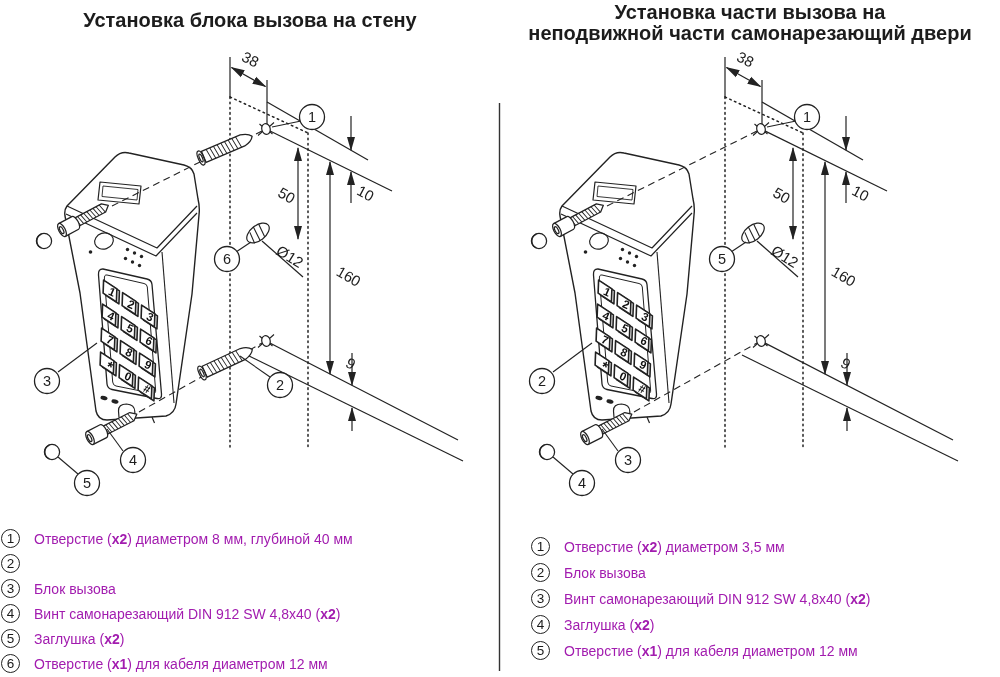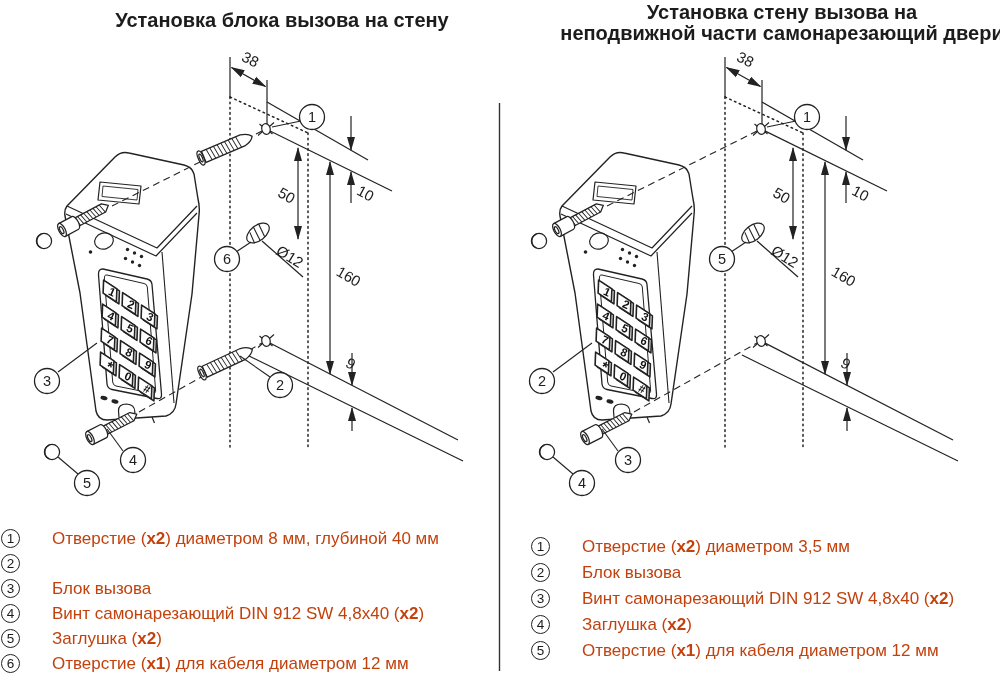--- a/index.html
+++ b/index.html
@@ -1,35 +1,35 @@
 <!DOCTYPE html>
 <html><head>
 <meta charset="utf-8">
 <style>
   html,body{margin:0;padding:0;background:#fff;}
   body{width:1000px;height:677px;position:relative;font-family:"Liberation Sans",sans-serif;color:#1a1a1a;overflow:hidden;}
-  .title{position:absolute;text-align:center;font-weight:bold;font-size:20px;line-height:21px;color:#1c1c1c;margin-left:32px;}
+  .title{position:absolute;text-align:center;font-weight:bold;font-size:20px;line-height:21px;color:#1c1c1c;}
   .title.lt{left:0;top:10px;width:500px;}
   .title.rt{left:505px;top:2px;width:490px;}
   svg.canvas{position:absolute;left:0;top:0;}
   .legend{position:absolute;display:flex;flex-direction:column;}
   .legend.lg-left{left:1px;top:528px;width:494px;gap:4px;}
   .legend.lg-right{left:531px;top:536px;width:466px;gap:5px;}
   .lrow{display:flex;align-items:center;height:21px;}
   .lnum{width:19px;height:19px;border:1.4px solid #222;border-radius:50%;font-size:13.5px;display:flex;align-items:center;justify-content:center;flex:0 0 19px;box-sizing:border-box;color:#1a1a1a;}
-  .ltxt{margin-left:32px;font-size:17px;white-space:nowrap;color:#c2410c;}
+  .ltxt{margin-left:14px;font-size:14px;white-space:nowrap;color:#a21caf;}
   .ltxt b{font-weight:bold;}
   text{font-family:"Liberation Sans",sans-serif;}
 </style>
 </head>
 <body>
 
 <div class="title lt">Установка блока вызова на стену</div>
 <div class="title rt">
-  <div>Установка стену вызова на</div>
+  <div>Установка части вызова на</div>
   <div>неподвижной части самонарезающий двери</div>
 </div>
 
 <svg class="canvas" width="1000" height="677" viewBox="0 0 1000 677" xmlns="http://www.w3.org/2000/svg">
   <defs>
     <marker id="arr" markerUnits="userSpaceOnUse" markerWidth="14" markerHeight="10" refX="13" refY="5" orient="auto-start-reverse">
       <path d="M0,1 L14,5 L0,9 Z" fill="#222"></path>
     </marker>
 
     <g id="hole-mark">

